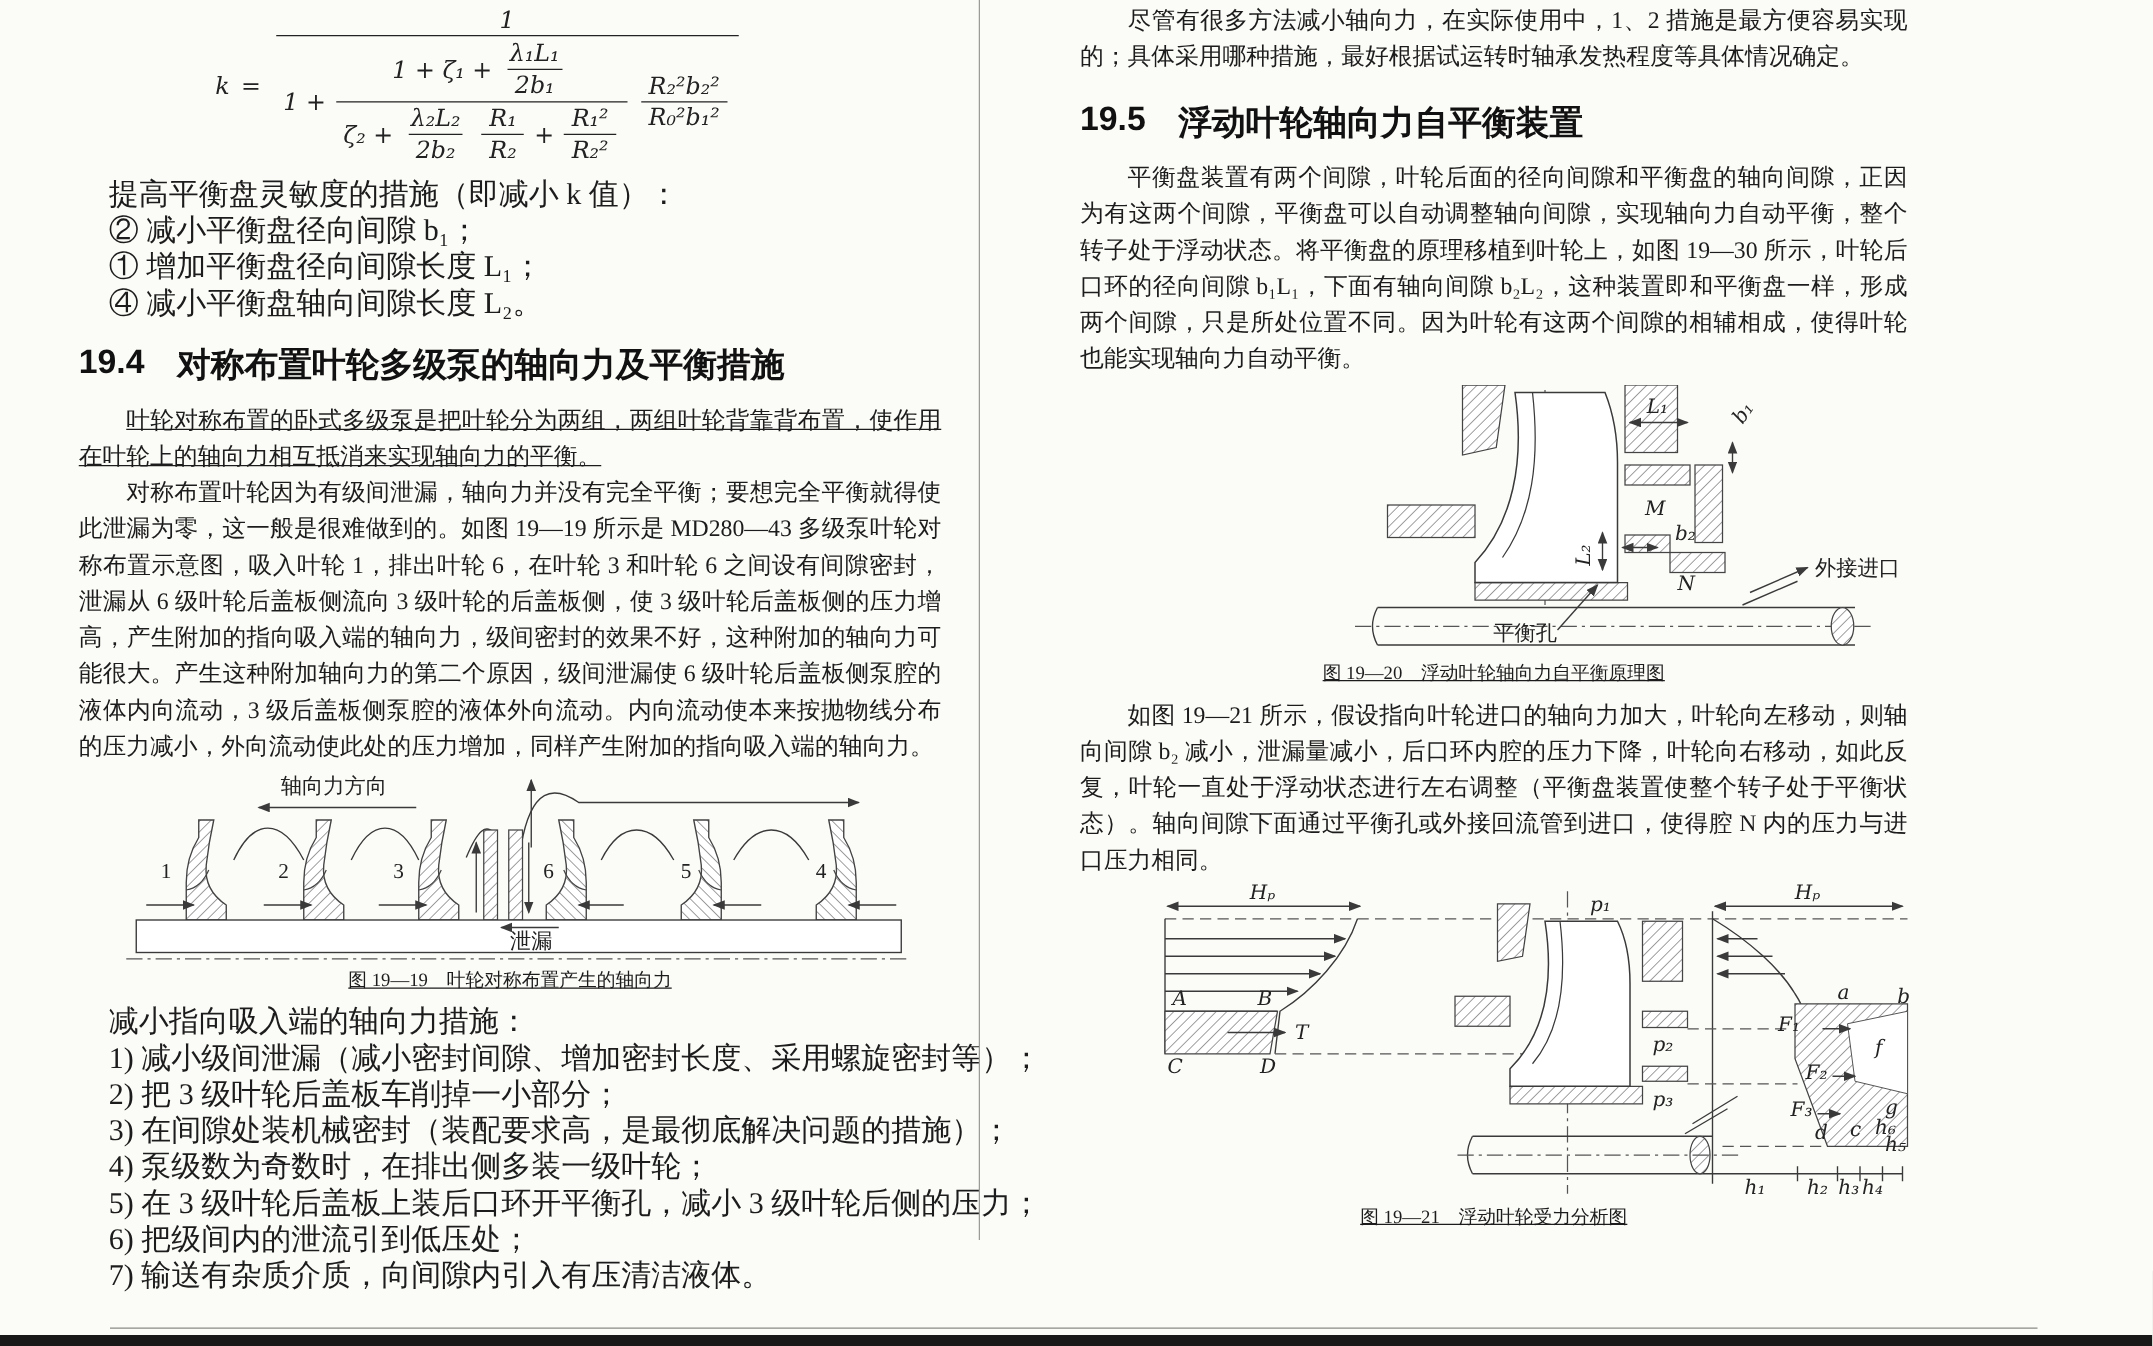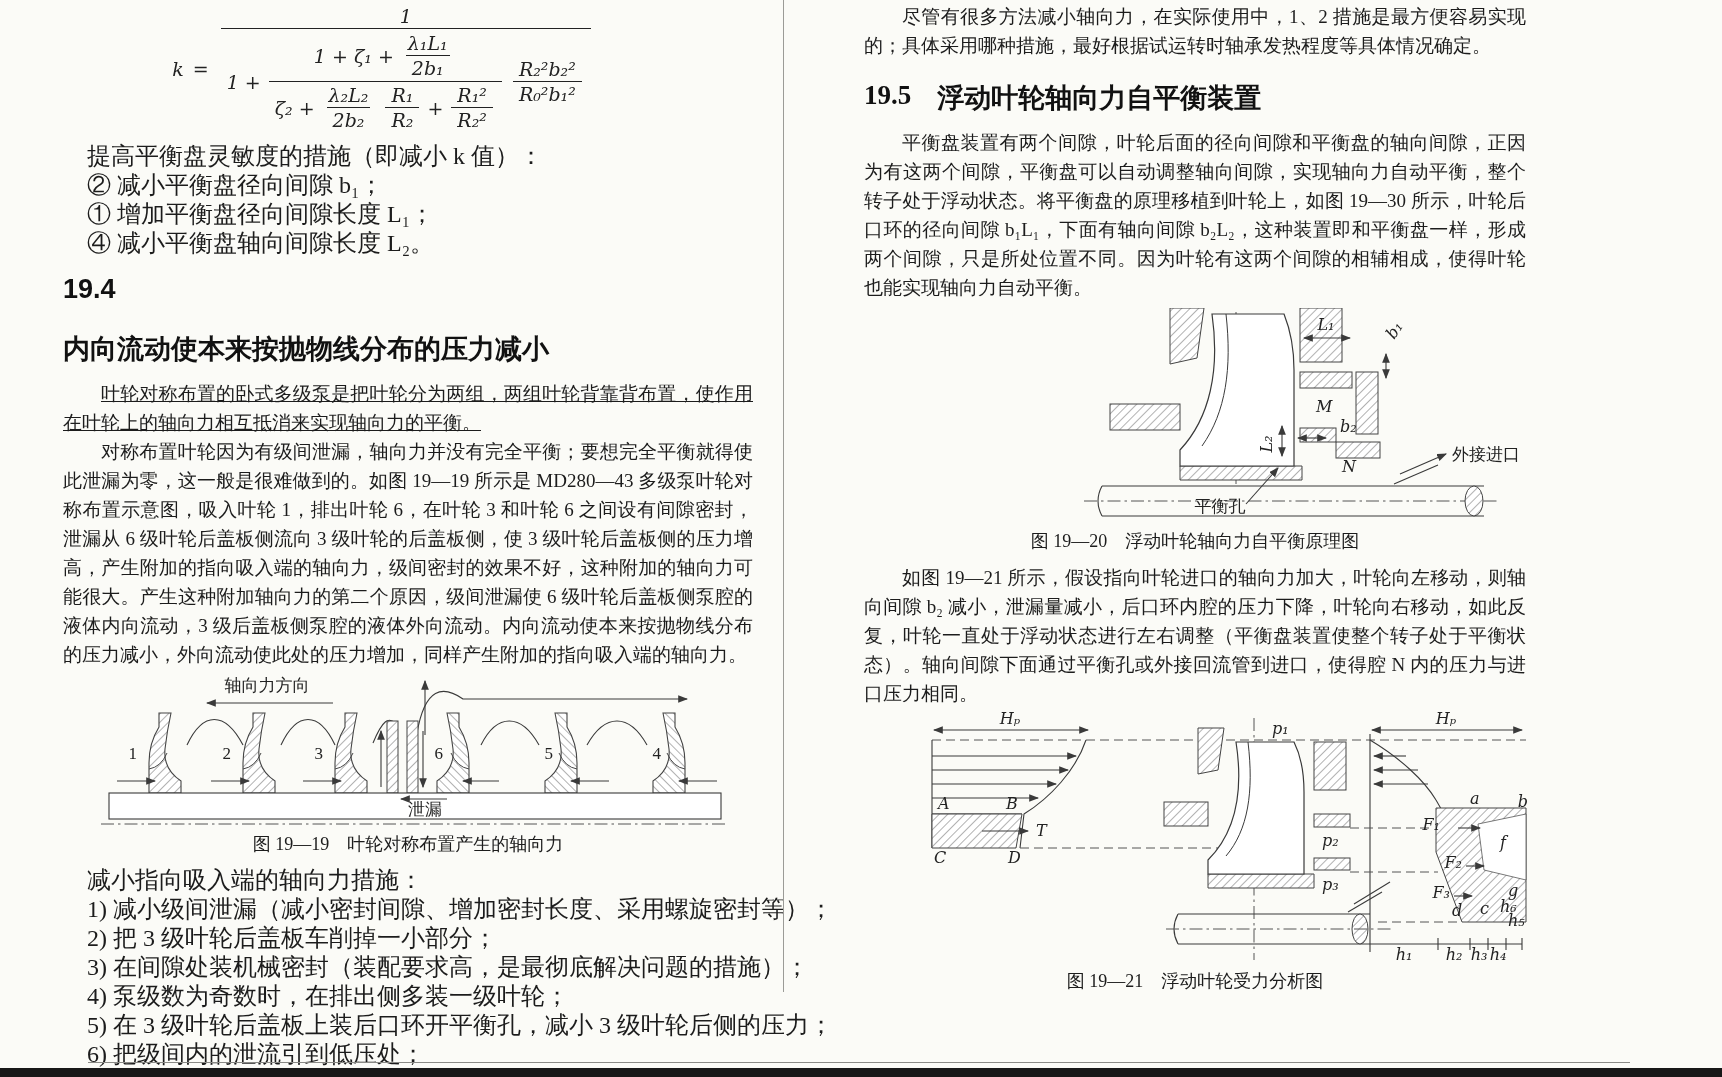--- a/index.html
+++ b/index.html
@@ -6,21 +6,21 @@
   .page{position:relative;width:1722px;height:1077px;background:#fbfbf7;overflow:hidden;
         font-family:"Liberation Serif","DejaVu Serif",serif;color:#1c1c1c;}
   .col{position:absolute;top:0;}
   .col-left{left:63px;width:690px;}
   .col-right{left:864px;width:662px;}
   .divider{position:absolute;left:783px;top:0;width:1px;height:992px;background:#9b9b97;}
   .para{font-size:19px;line-height:29px;text-align:justify;text-indent:2em;margin:0;}
   .line{font-size:24px;line-height:29px;padding-left:24px;white-space:nowrap;}
   .sec{display:flex;gap:26px;font-family:"Liberation Sans","DejaVu Sans",sans-serif;
        font-weight:700;font-size:27px;color:#111;margin:0;}
-  .figcap{font-size:18px;text-align:center;margin-top:5px;}
+  .figcap{font-size:15px;text-align:center;margin-top:5px;text-decoration:underline;}
   figure{margin:0;}
   
   .formula{font-family:"DejaVu Serif",serif;font-style:italic;font-size:19px;color:#222;
            display:flex;align-items:center;justify-content:center;gap:9px;width:600px;
            margin:4px 0 8px 20px;}
   .frac{display:inline-flex;flex-direction:column;align-items:center;vertical-align:middle;margin:0 3px;}
   .frac>.num{display:flex;align-items:center;gap:5px;padding:1px 6px;}
   .frac>.den{display:flex;align-items:center;gap:5px;padding:1px 6px;border-top:1.4px solid #222;}
   
   .ln{stroke:#3a3a3a;stroke-width:1.1;fill:none;}
@@ -79,23 +79,23 @@
           </span>
         </span>
       </span>
     </div>
 
     <div class="line">提高平衡盘灵敏度的措施（即减小 k 值）：</div>
     <div class="line">② 减小平衡盘径向间隙 b₁；</div>
     <div class="line">① 增加平衡盘径向间隙长度 L₁；</div>
     <div class="line">④ 减小平衡盘轴向间隙长度 L₂。</div>
 
-    <h2 class="sec" style="margin-top:16px;flex-direction:column;">
+    <h2 class="sec" style="margin-top:16px;">
       <span>19.4</span>
-      <span>内向流动使本来按抛物线分布的压力减小</span>
+      <span>对称布置叶轮多级泵的轴向力及平衡措施</span>
     </h2>
 
     <p class="para" style="margin-top:12px;text-decoration:underline;">叶轮对称布置的卧式多级泵是把叶轮分为两组，两组叶轮背靠背布置，使作用在叶轮上的轴向力相互抵消来实现轴向力的平衡。</p>
     <p class="para">对称布置叶轮因为有级间泄漏，轴向力并没有完全平衡；要想完全平衡就得使此泄漏为零，这一般是很难做到的。如图 19—19 所示是 MD280—43 多级泵叶轮对称布置示意图，吸入叶轮 1，排出叶轮 6，在叶轮 3 和叶轮 6 之间设有间隙密封，泄漏从 6 级叶轮后盖板侧流向 3 级叶轮的后盖板侧，使 3 级叶轮后盖板侧的压力增高，产生附加的指向吸入端的轴向力，级间密封的效果不好，这种附加的轴向力可能很大。产生这种附加轴向力的第二个原因，级间泄漏使 6 级叶轮后盖板侧泵腔的液体内向流动，3 级后盖板侧泵腔的液体外向流动。内向流动使本来按抛物线分布的压力减小，外向流动使此处的压力增加，同样产生附加的指向吸入端的轴向力。</p>
 
     <figure style="margin-top:6px;">
       <svg width="640" height="152" viewBox="0 0 640 152" style="margin-left:32px;display:block;">
         <defs>
           <pattern id="ht1" patternUnits="userSpaceOnUse" width="6" height="6" patternTransform="rotate(45)">
             <rect width="6" height="6" fill="#ffffff"></rect>
@@ -174,21 +174,21 @@
     <div class="line">6) 把级间内的泄流引到低压处；</div>
     <div class="line">7) 输送有杂质介质，向间隙内引入有压清洁液体。</div>
   </div>
 
   <div class="divider"></div>
 
   <div class="col col-right">
 
     <p class="para" style="margin-top:2px;">尽管有很多方法减小轴向力，在实际使用中，1、2 措施是最方便容易实现的；具体采用哪种措施，最好根据试运转时轴承发热程度等具体情况确定。</p>
 
-    <h2 class="sec" style="margin-top:20px;font-family:Liberation Serif, serif;">
+    <h2 class="sec" style="margin-top:20px;">
       <span>19.5</span>
       <span>浮动叶轮轴向力自平衡装置</span>
     </h2>
 
     <p class="para" style="margin-top:12px;">平衡盘装置有两个间隙，叶轮后面的径向间隙和平衡盘的轴向间隙，正因为有这两个间隙，平衡盘可以自动调整轴向间隙，实现轴向力自动平衡，整个转子处于浮动状态。将平衡盘的原理移植到叶轮上，如图 19—30 所示，叶轮后口环的径向间隙 b₁L₁，下面有轴向间隙 b₂L₂，这种装置即和平衡盘一样，形成两个间隙，只是所处位置不同。因为叶轮有这两个间隙的相辅相成，使得叶轮也能实现轴向力自动平衡。</p>
 
     <figure style="margin-top:6px;">
       <svg width="470" height="216" viewBox="0 0 470 216" style="margin-left:190px;display:block;">
         <defs>
           <pattern id="ht2" patternUnits="userSpaceOnUse" width="6" height="6" patternTransform="rotate(45)">

